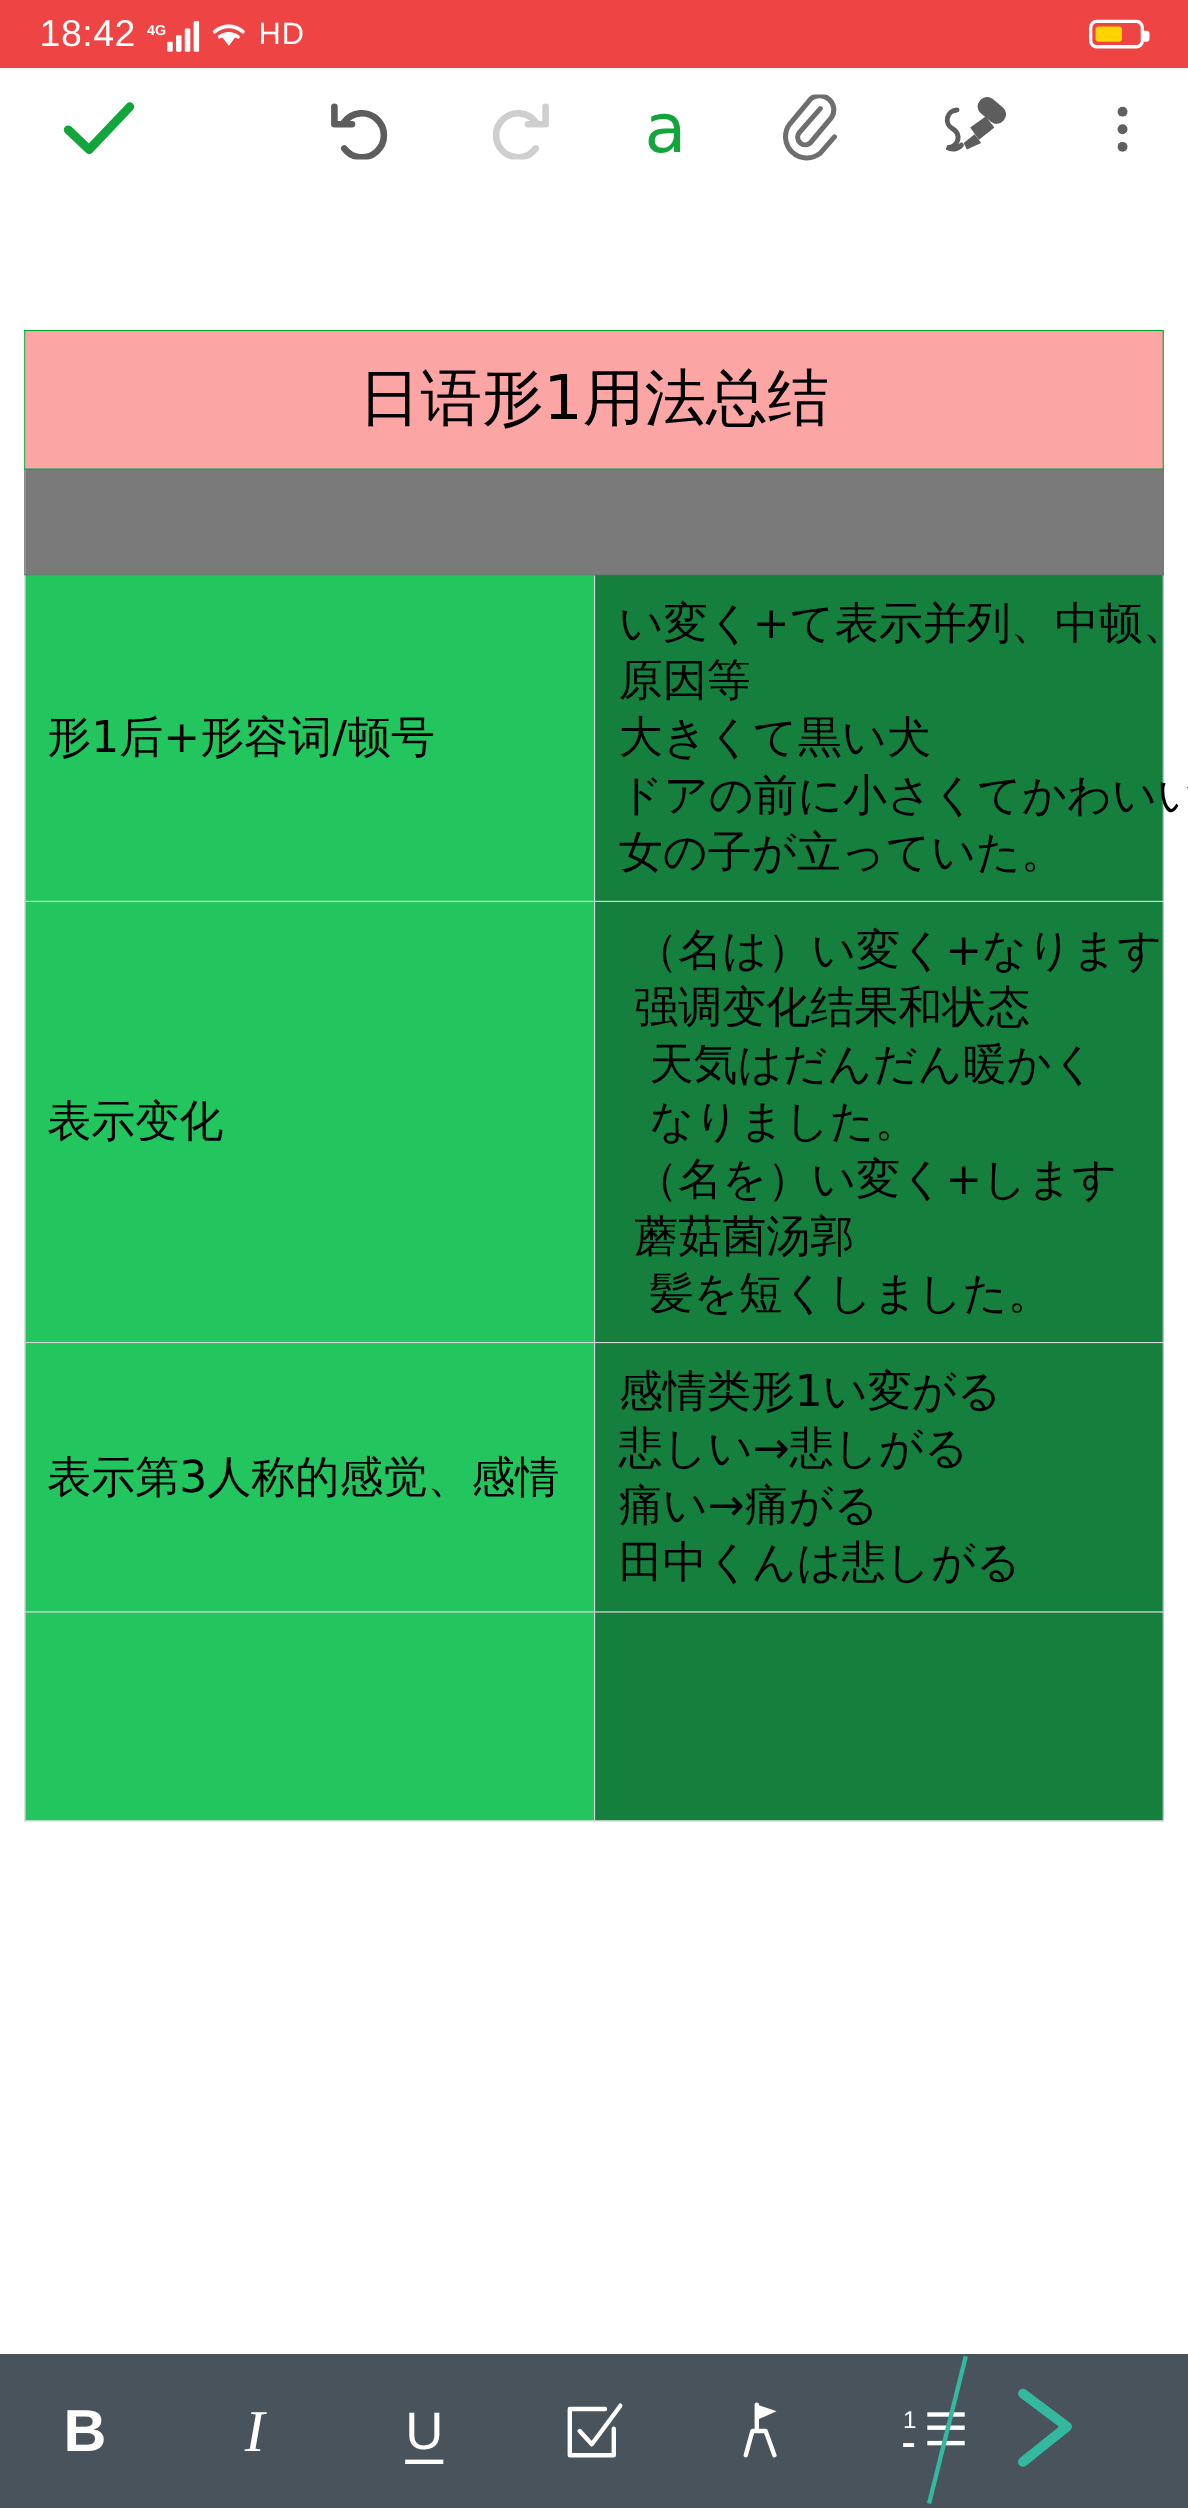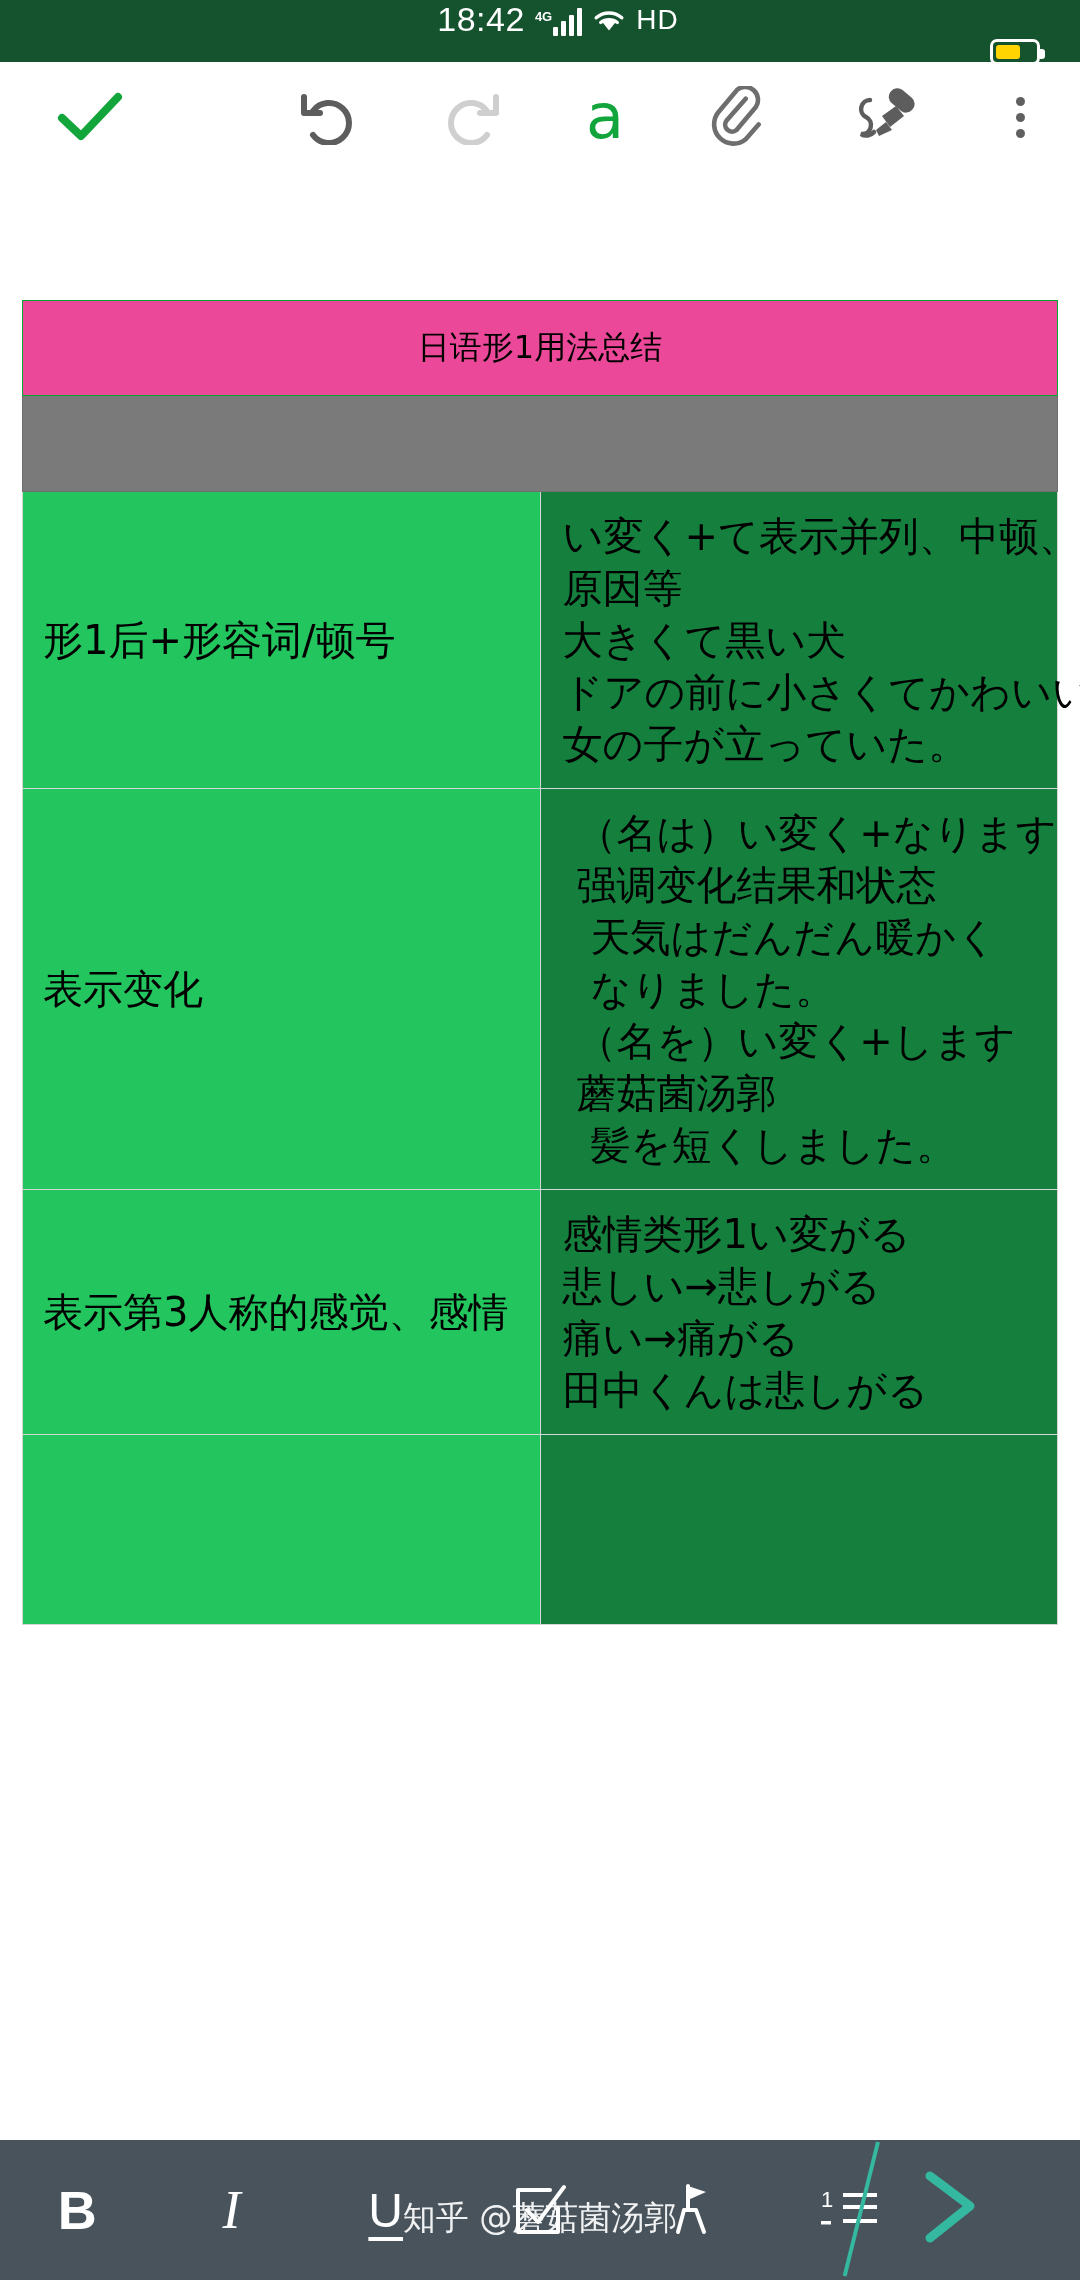--- a/index.html
+++ b/index.html
@@ -7,21 +7,21 @@
     width:1080px; height:2280px;
     background:#ffffff;
     font-family:"Liberation Sans","DejaVu Sans",sans-serif;
     overflow:hidden;
   }
   #app { position:relative; width:1080px; height:2280px; }
 
   
   .statusbar{
     position:absolute; top:0; left:0; width:1080px; height:62px;
-    background:#14532d; display:flex; align-items:center;flex-direction:column;
+    background:#ef4444; display:flex; align-items:center;
   }
   .sb-left{ display:flex; align-items:center; gap:10px; padding-left:36px; }
   .sb-time{ color:#ffffff; font-size:34px; font-weight:400; letter-spacing:0.5px; }
   .sb-4g{ position:relative; display:flex; align-items:flex-end; height:32px; }
   .sb-4g .lbl{ color:#ffffff; font-size:13px; font-weight:700; line-height:1;
     position:relative; top:-13px; margin-right:1px; }
   .bars{ display:flex; align-items:flex-end; gap:3px; height:28px; }
   .bars i{ display:block; width:5px; background:#ffffff; border-radius:1px; }
   .bars i:nth-child(1){ height:9px; }
   .bars i:nth-child(2){ height:15px; }
@@ -71,21 +71,21 @@
     border-collapse:collapse; table-layout:fixed;
     border:1px solid #bdbdbd;
   }
   .tbl td{
     border:1px solid #d6d6d6;
     vertical-align:middle;
     font-size:40px; line-height:1.30; color:#000000;
     font-family:"DejaVu Sans","Liberation Sans",sans-serif;
   }
   .title-row td{
-    background:#ec4899; text-align:center; font-size:32px;
+    background:#fca5a5; text-align:center; font-size:56px;
     padding:26px 0; color:#000000; border-color:#00a82d;
   }
   .sub-row td{ background:#7a7a7a; height:96px; border-color:#6f6f6f; }
   .lbl-cell{
     background:#22c55e; width:328px; padding:18px 20px;
   }
   .body-cell{ background:#15803d; padding:18px 16px 18px 22px; }
   .body-cell .ln{ white-space:pre; }
   .indent1{ padding-left:14px; }
   .indent2{ padding-left:28px; }
@@ -310,15 +310,14 @@
   </div>
 
   <div class="wm-slash"></div>
 
   <div class="wm-chev">
     <svg width="70" height="78" viewBox="0 0 70 78">
       <path d="M14 8 L54 38 L14 70" stroke="#35b8a0" stroke-width="9" fill="none" stroke-linecap="round" stroke-linejoin="round"></path>
     </svg>
   </div>
 
-  <div class="watermark">知乎 @蘑菇菌汤郭</div>
 
 </div>
 
 </body></html>

